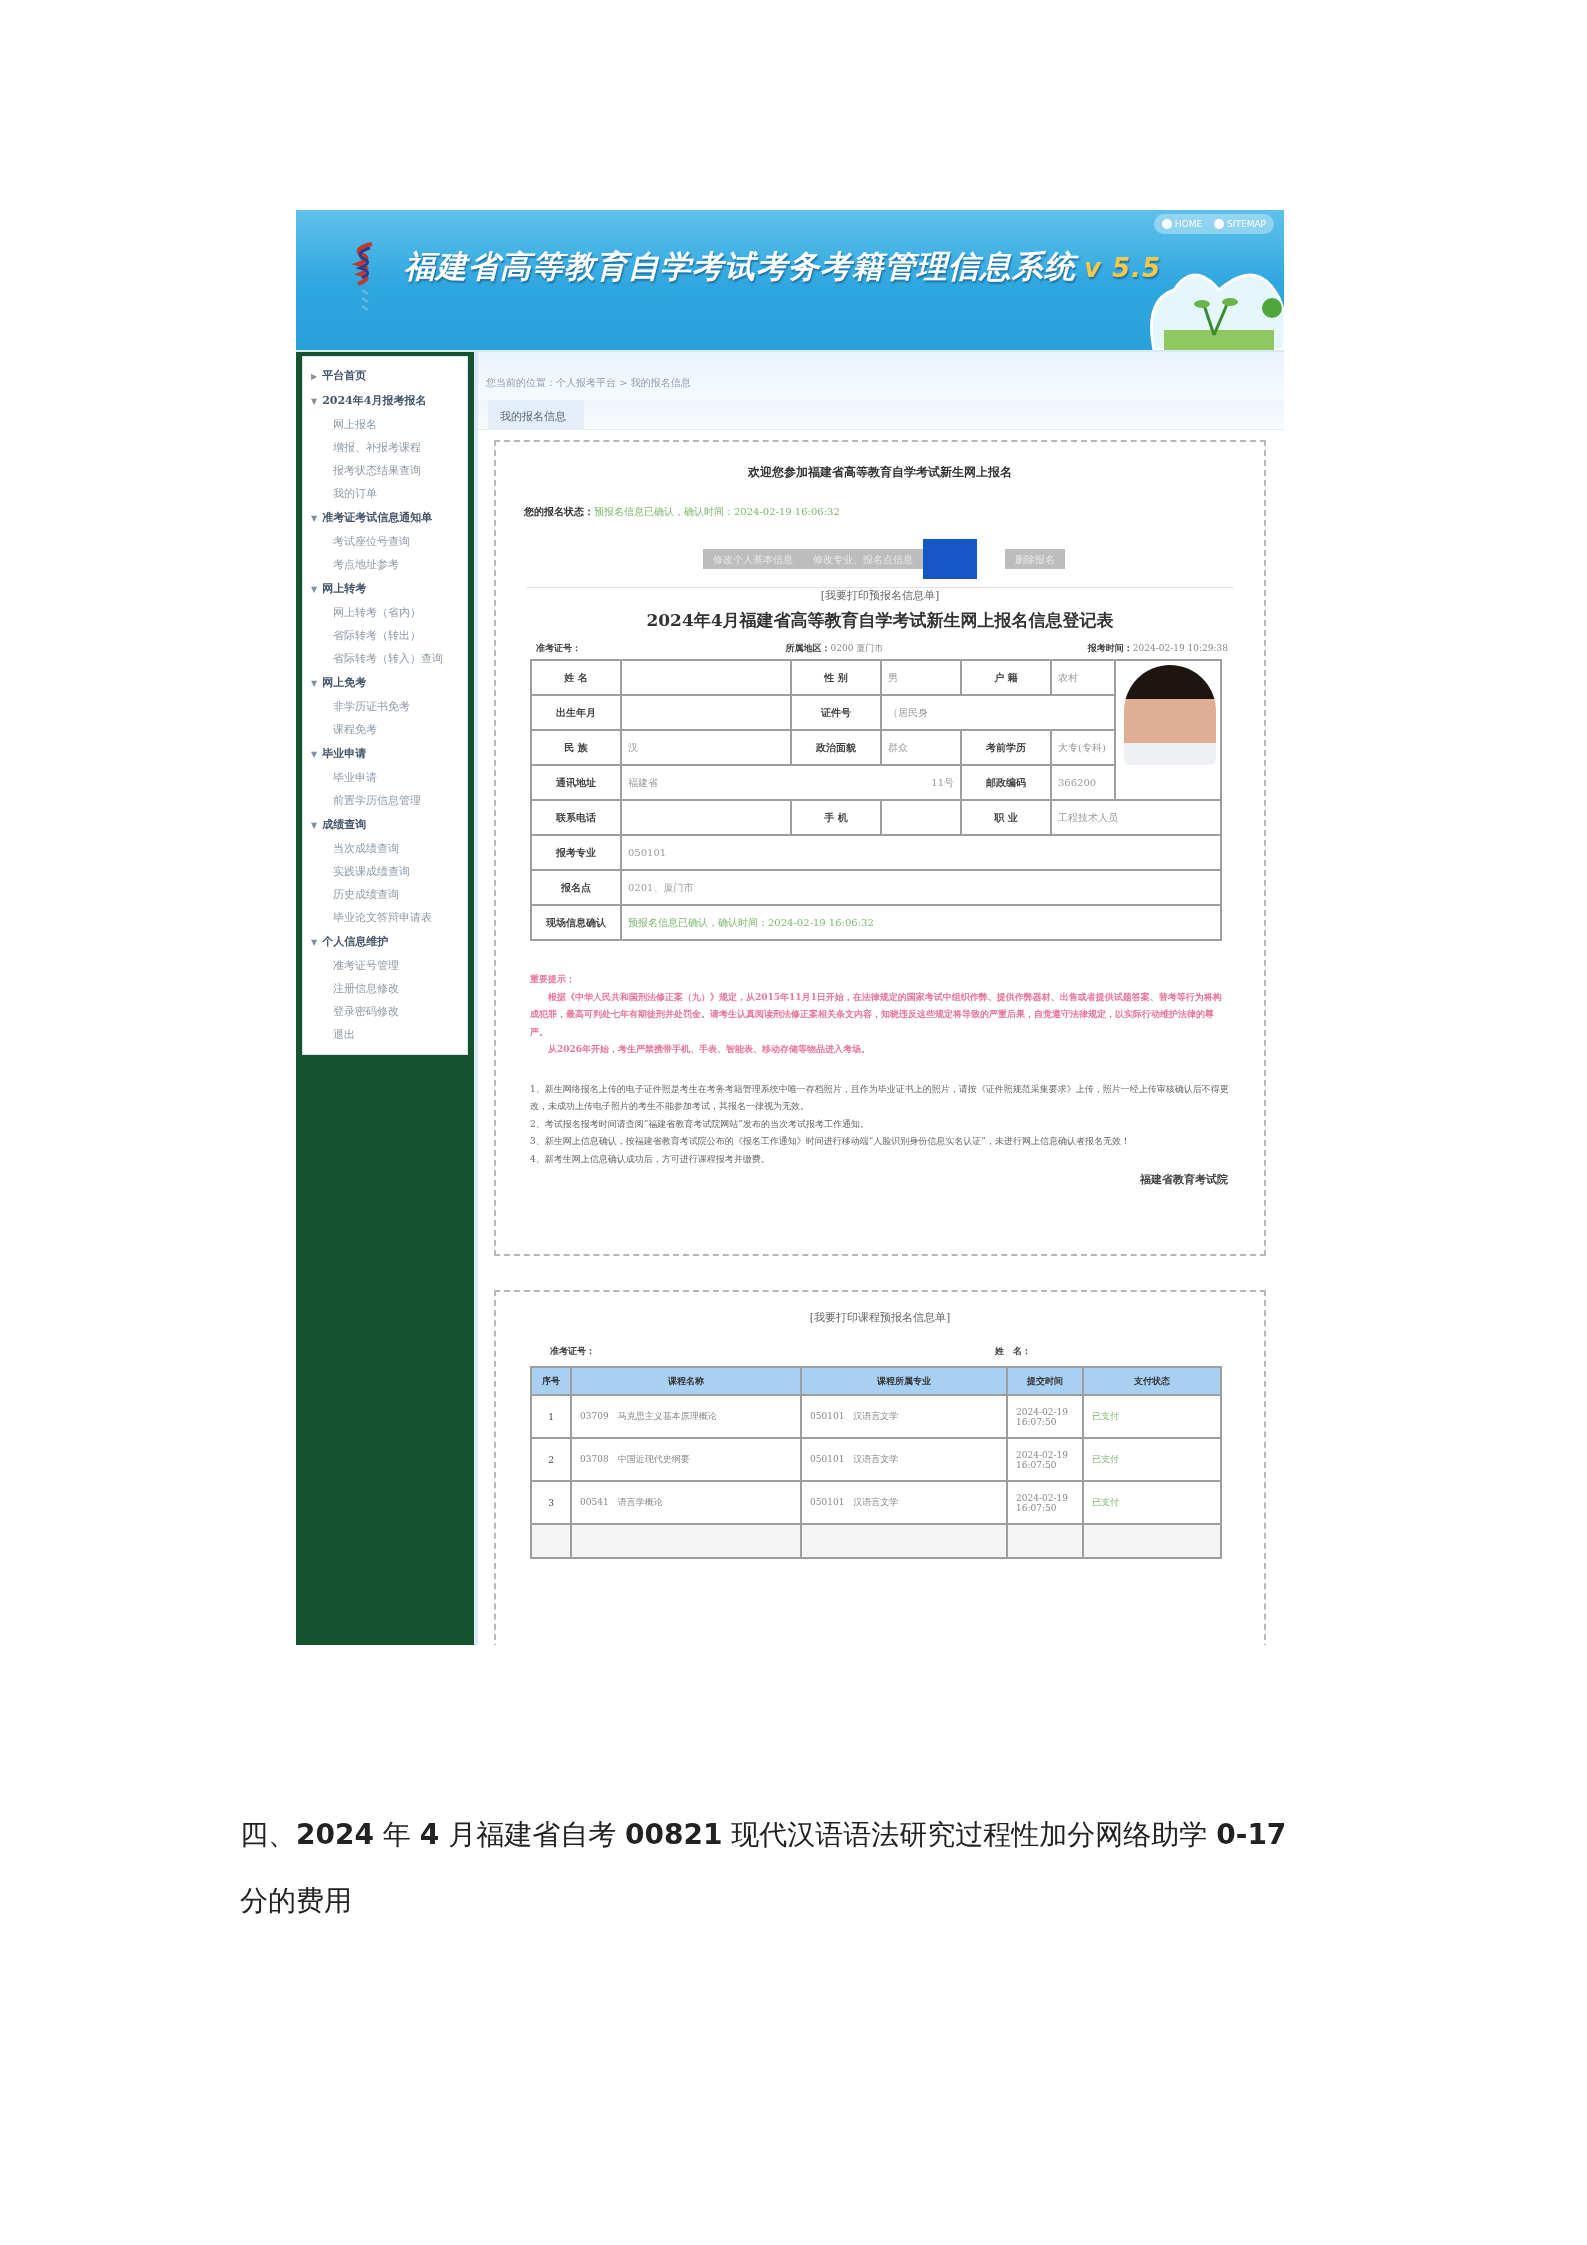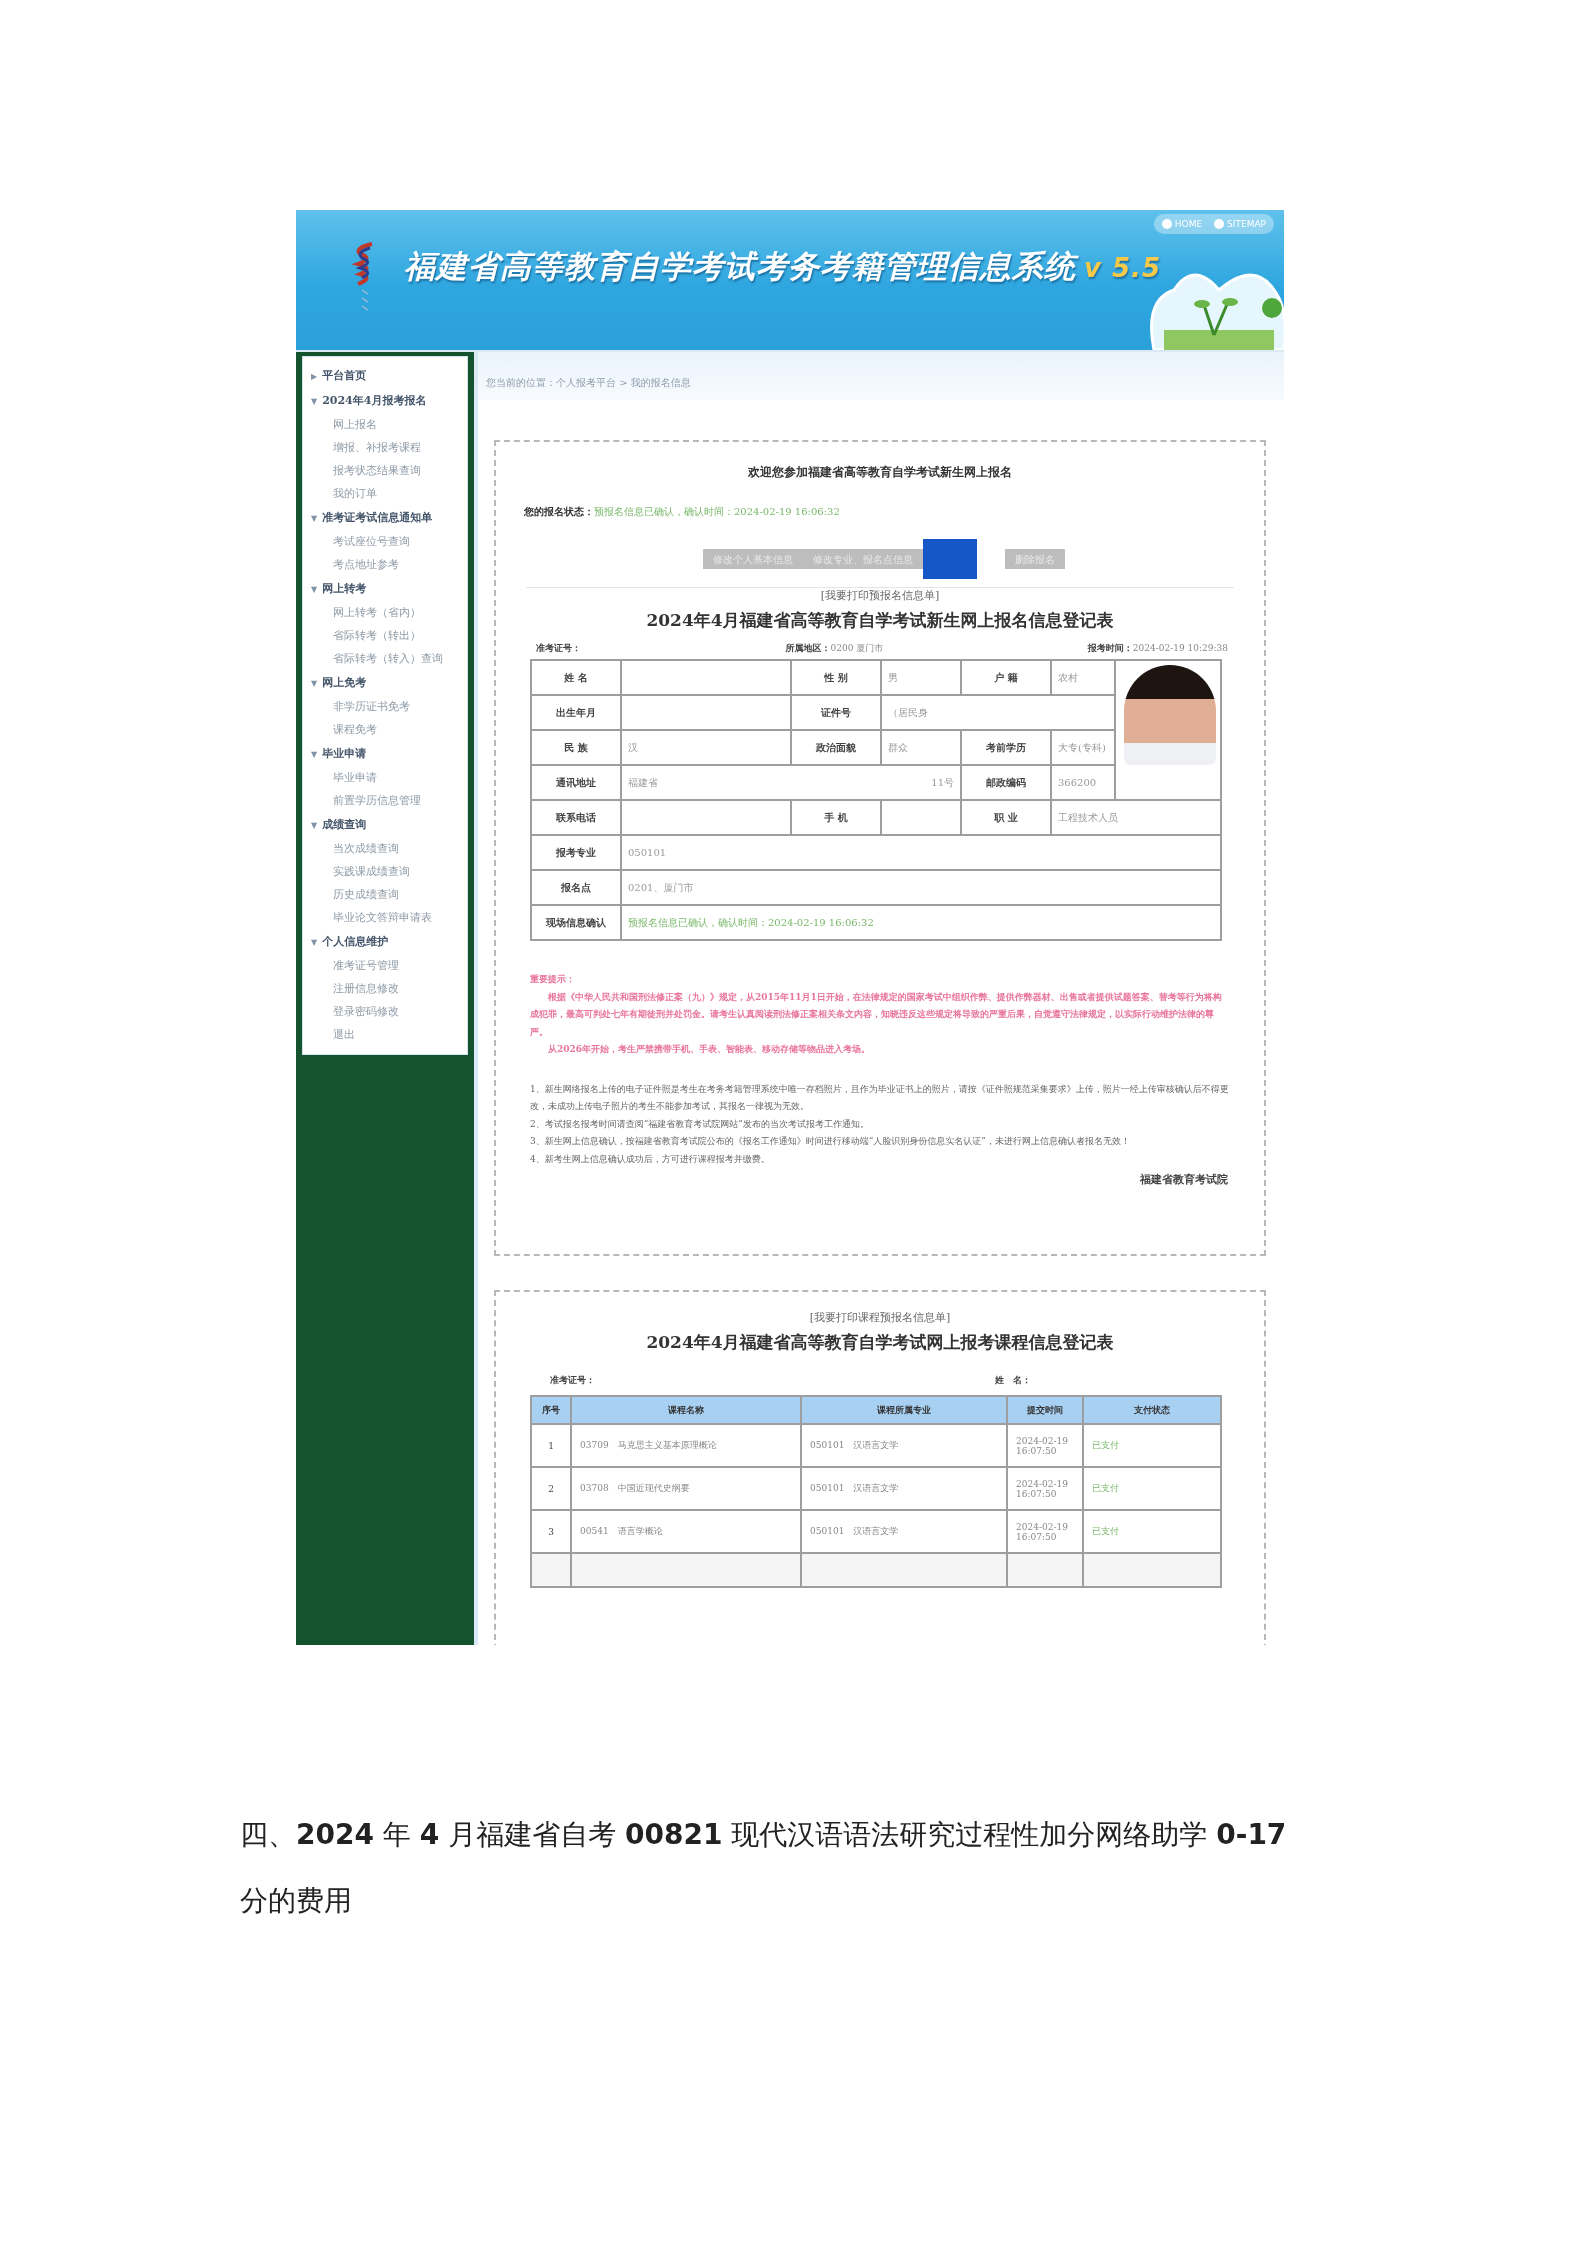--- a/index.html
+++ b/index.html
@@ -121,20 +121,23 @@
       <div class="grp"><span class="tri">▼</span><span>个人信息维护</span></div>
       <div class="itm">准考证号管理</div>
       <div class="itm">注册信息修改</div>
       <div class="itm">登录密码修改</div>
       <div class="itm">退出</div>
     </div>
   </div>
 
   <div class="main">
     <div class="crumb">您当前的位置：个人报考平台 &gt; 我的报名信息</div>
+    <div class="tabbar">
+      <div class="tab">我的报名信息</div>
+    </div>
 
     <div class="box box1">
       <div class="welcome center">欢迎您参加福建省高等教育自学考试新生网上报名</div>
       <div class="status"><span>您的报名状态：</span><span class="ok">预报名信息已确认，确认时间：2024-02-19 16:06:32</span></div>
       <div class="btns">
         <div class="btn">修改个人基本信息</div>
         <div class="btn">修改专业、报名点信息</div>
         <div class="btn primary"></div>
         <div class="btn">删除报名</div>
       </div>
@@ -210,21 +213,20 @@
         <p>1、新生网络报名上传的电子证件照是考生在考务考籍管理系统中唯一存档照片，且作为毕业证书上的照片，请按《证件照规范采集要求》上传，照片一经上传审核确认后不得更改，未成功上传电子照片的考生不能参加考试，其报名一律视为无效。</p>
         <p>2、考试报名报考时间请查阅“福建省教育考试院网站”发布的当次考试报考工作通知。</p>
         <p>3、新生网上信息确认，按福建省教育考试院公布的《报名工作通知》时间进行移动端“人脸识别身份信息实名认证”，未进行网上信息确认者报名无效！</p>
         <p>4、新考生网上信息确认成功后，方可进行课程报考并缴费。</p>
       </div>
       <div class="sign">福建省教育考试院</div>
     </div>
 
     <div class="box box2">
       <div class="printlink center" style="margin-top:18px">[我要打印课程预报名信息单]</div>
-      <div class="formtitle center">2024年4月福建省高等教育自学考试网上报考课程信息登记表</div>
       <div class="meta2">
         <span>准考证号：</span>
         <span class="nm">姓　名：</span>
       </div>
       <table class="course">
         <tbody>
             <tr>
           <th style="width:40px">序号</th>
           <th style="width:230px">课程名称</th>
           <th style="width:206px">课程所属专业</th>

